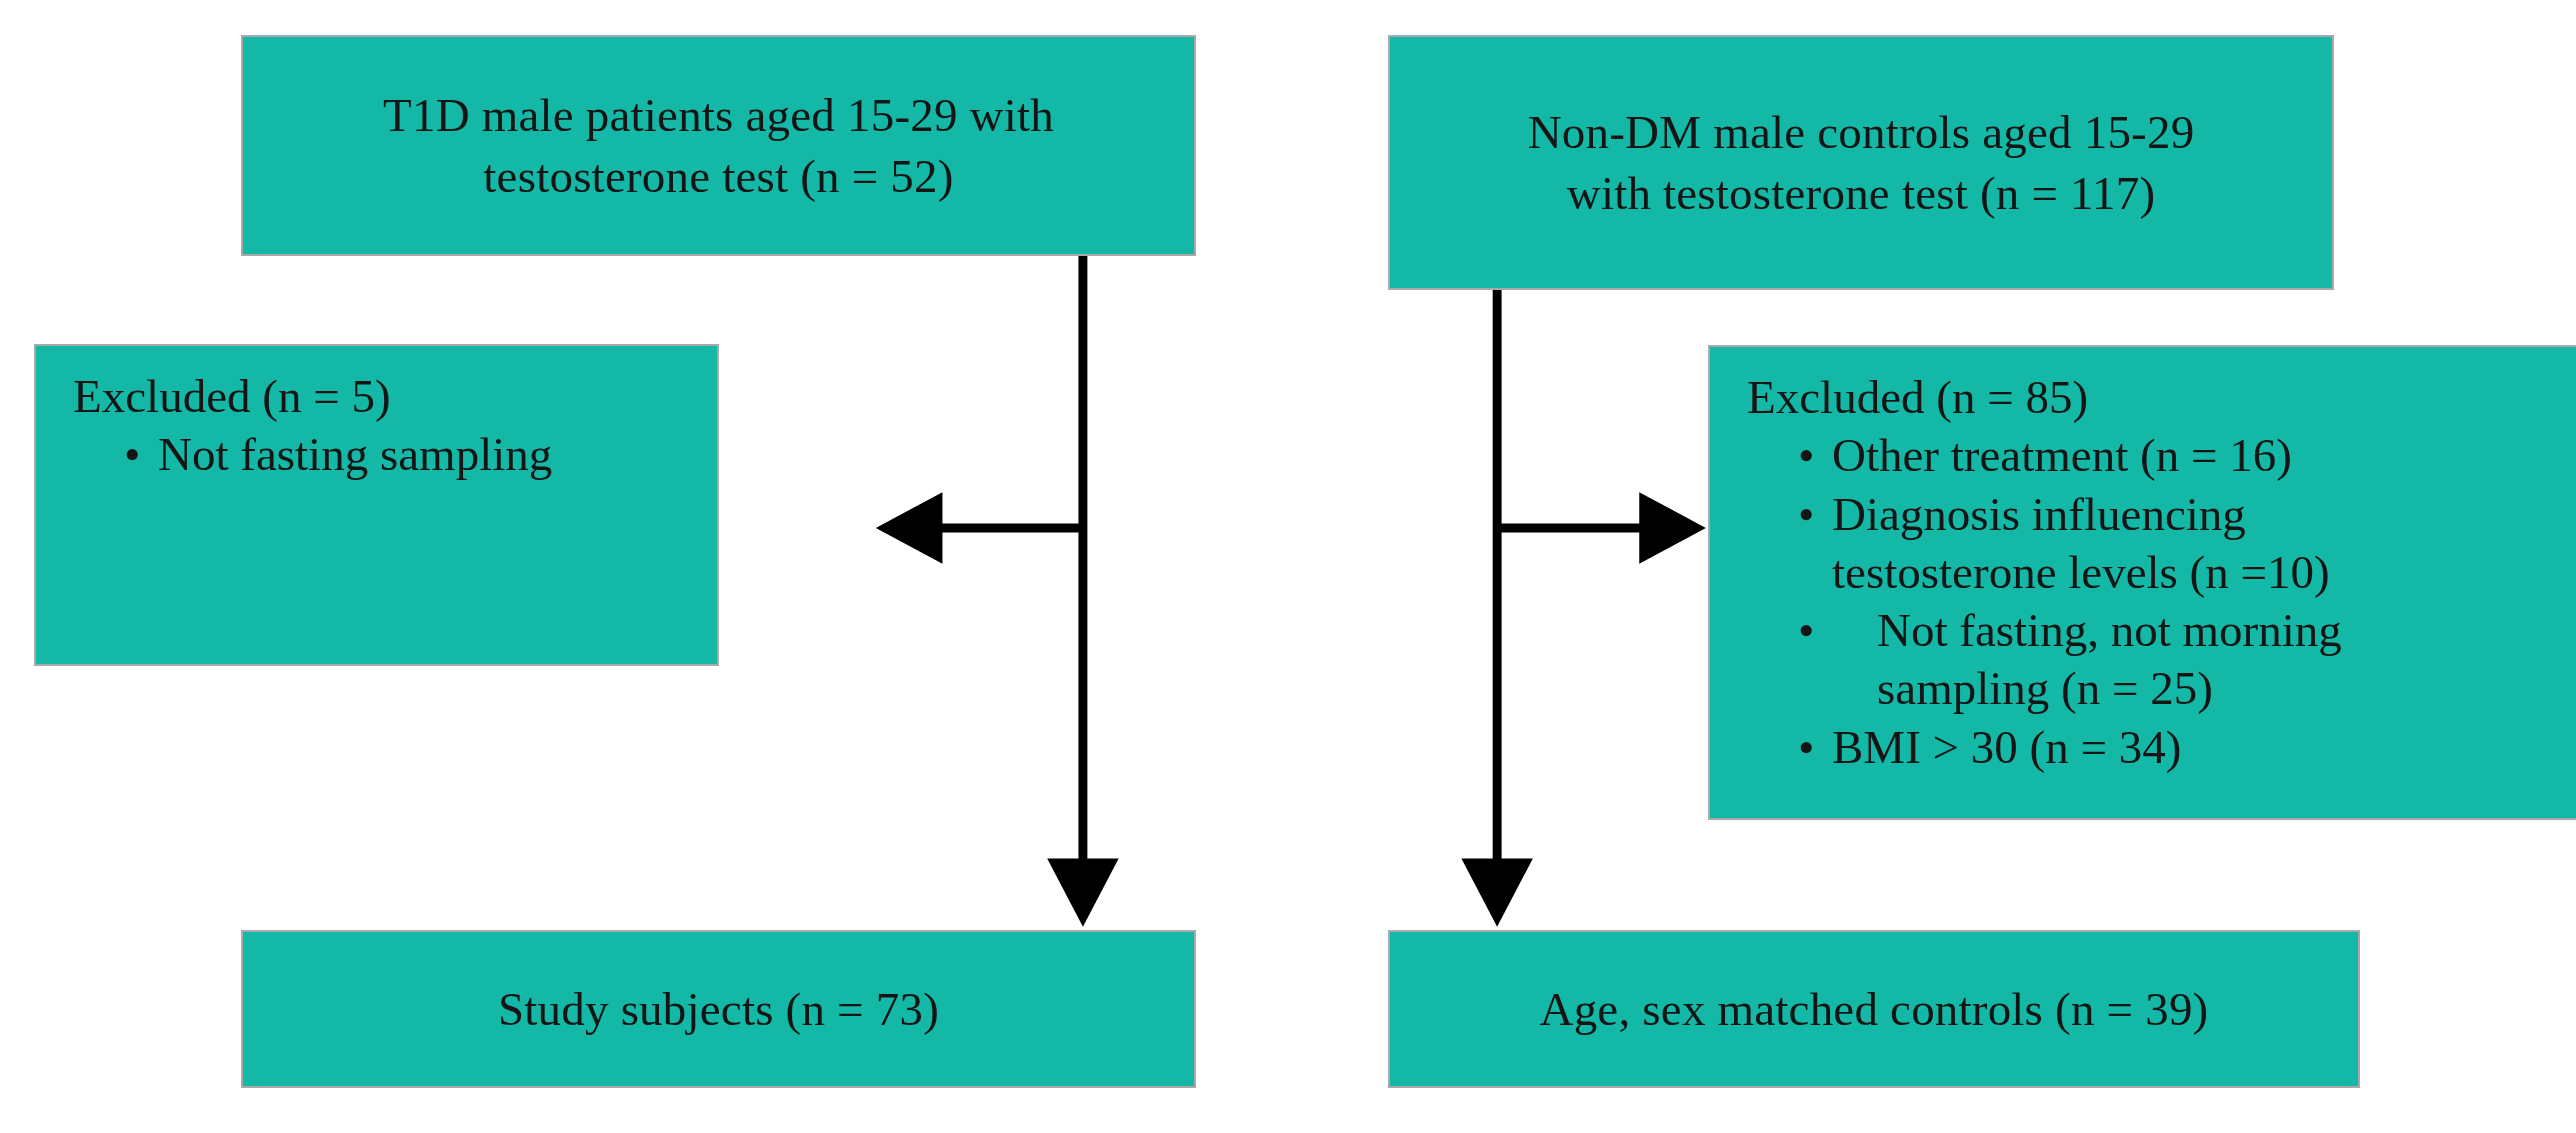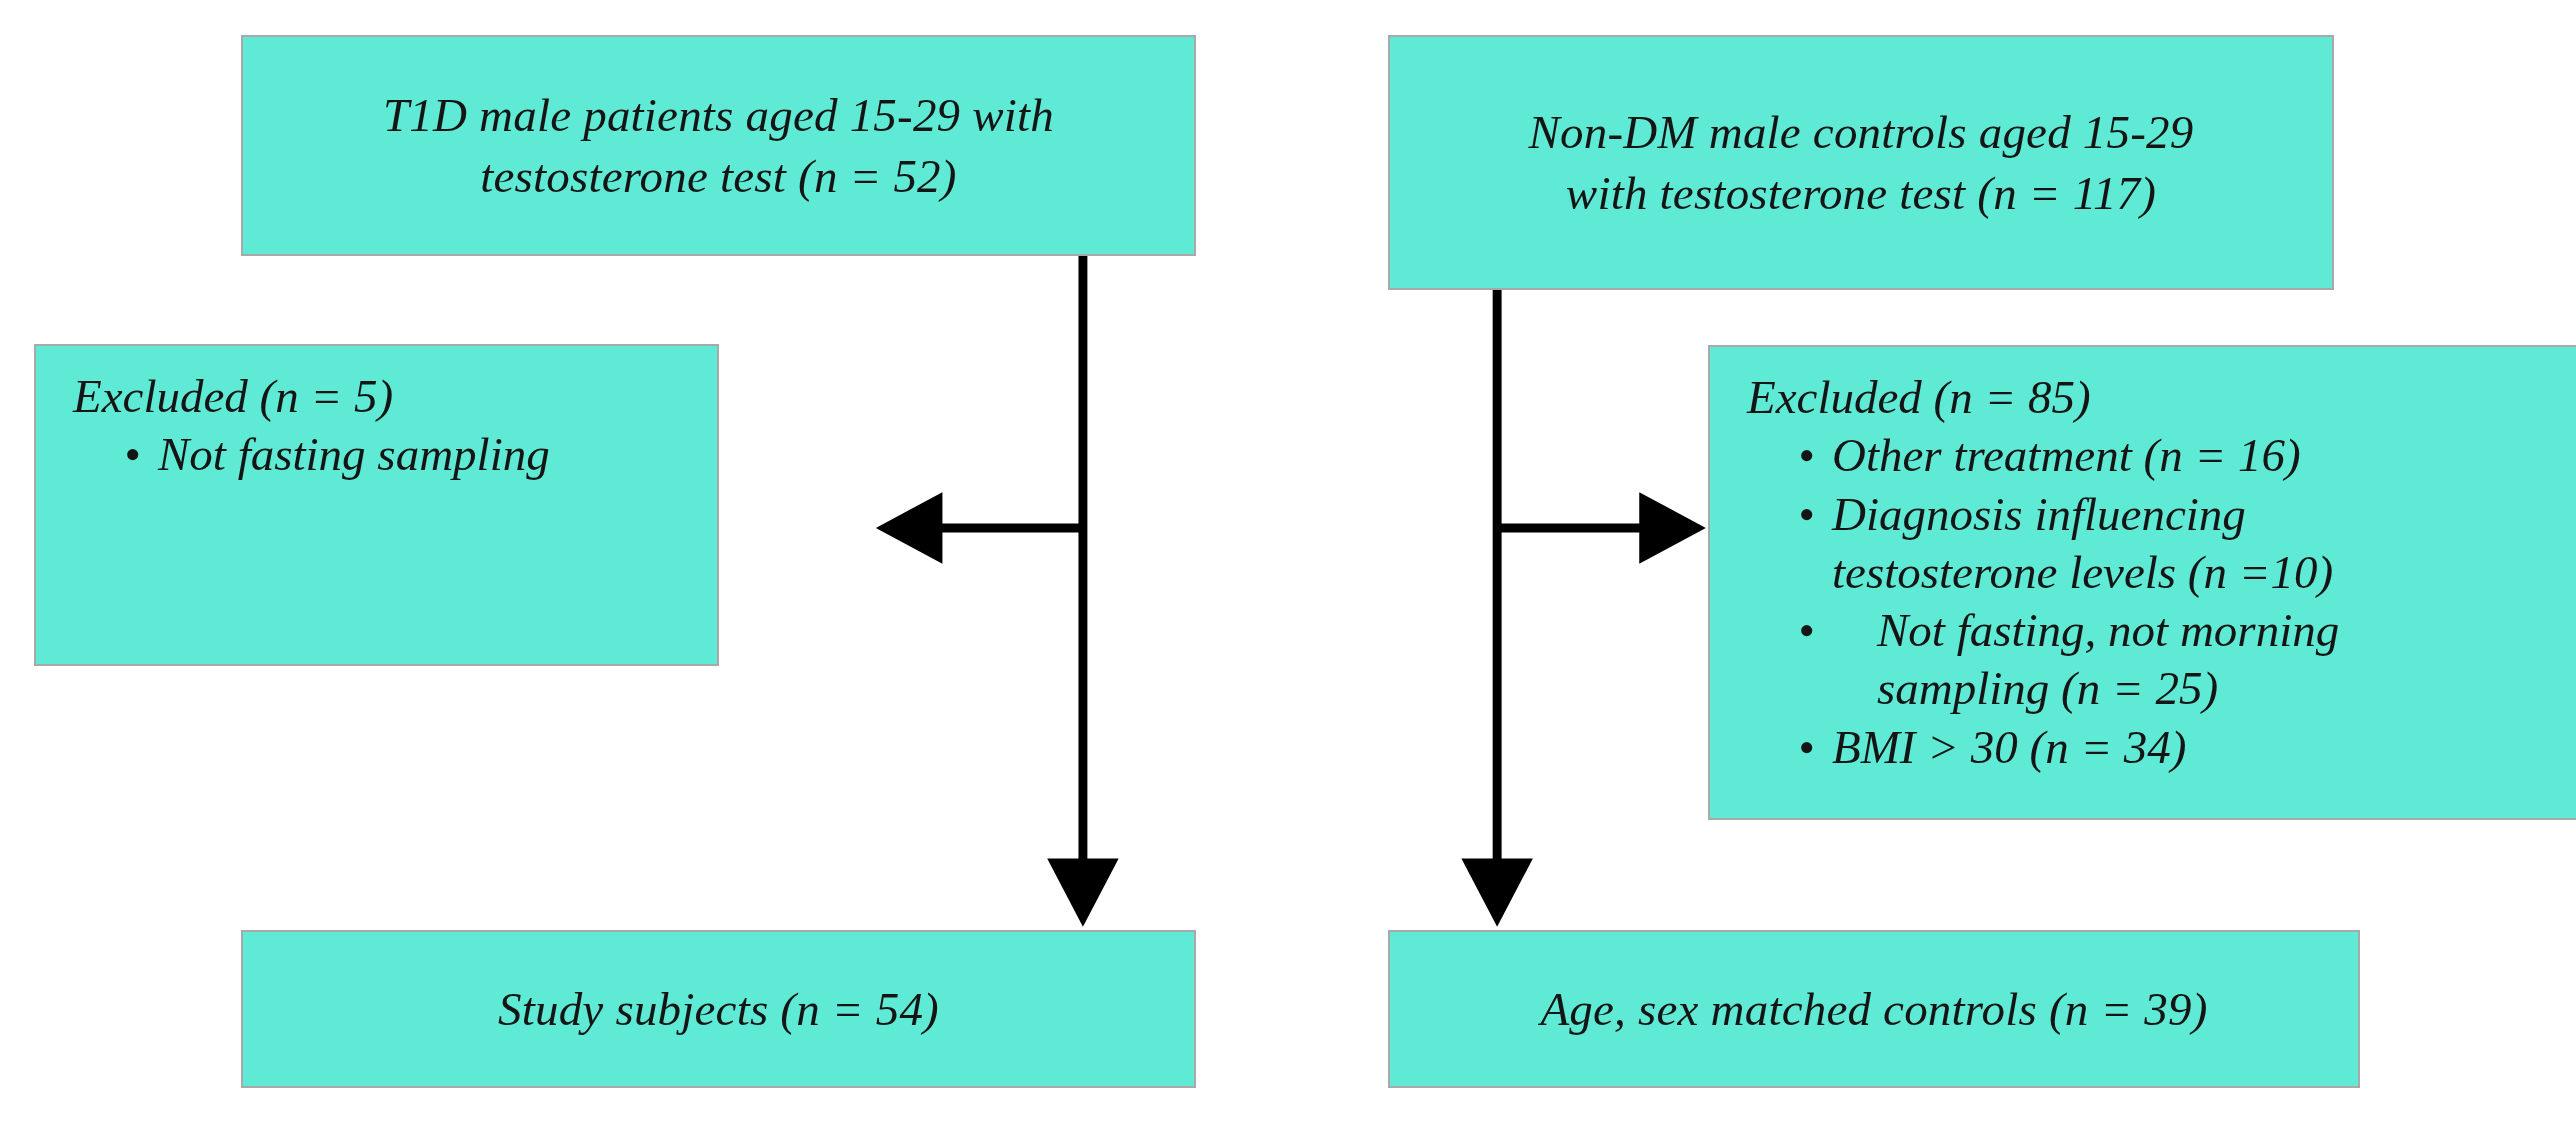--- a/index.html
+++ b/index.html
@@ -17,26 +17,25 @@
     width: 2576px;
     height: 1133px;
     background: #ffffff;
     overflow: hidden;
   }
 
   
   .node {
     position: absolute;
     box-sizing: border-box;
-    background: #5eead4;
+    background: #14b8a6;
     border: 2.4px solid #a9a9a9;
     display: flex;
     flex-direction: column;
     justify-content: center;
-    font-style: italic;
   }
 
   .node-centered {
     align-items: center;
     text-align: center;
   }
 
   .node-text {
     font-size: 47px;
     line-height: 1.28;
@@ -156,21 +155,21 @@
 sampling (n = 25)</span>
       </li>
       <li>
         <span class="bullet-dot">•</span>
         <span style="white-space: pre-line; display: inline-block;">BMI &gt; 30 (n = 34)</span>
       </li>
     </ul>
   </div>
 
   <div class="node node-centered" id="node-study-subjects">
-    <div class="node-text">Study subjects (n = 54)</div>
+    <div class="node-text">Study subjects (n = 73)</div>
   </div>
 
   <div class="node node-centered" id="node-matched-controls">
     <div class="node-text">Age, sex matched controls (n = 39)</div>
   </div>
 
 </div>
 
 
 </body></html>

